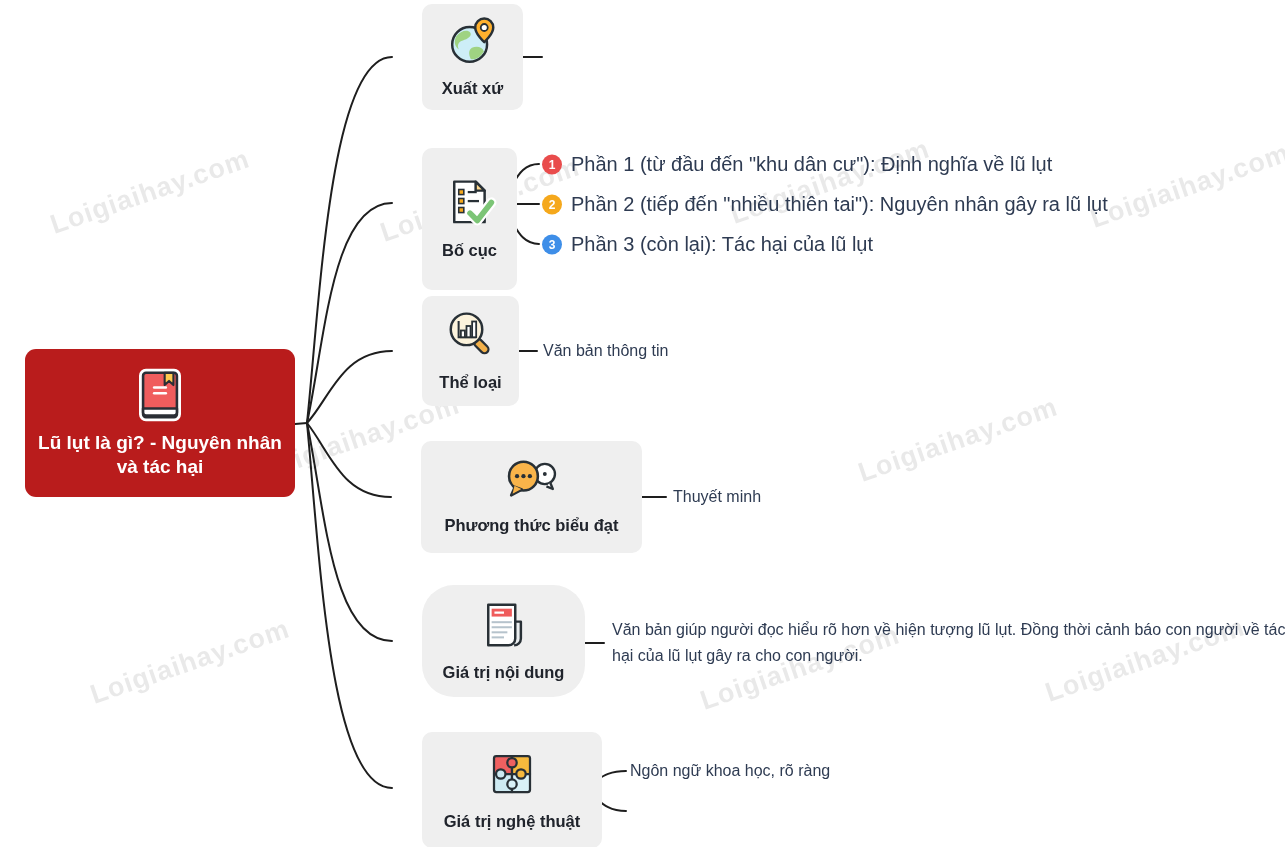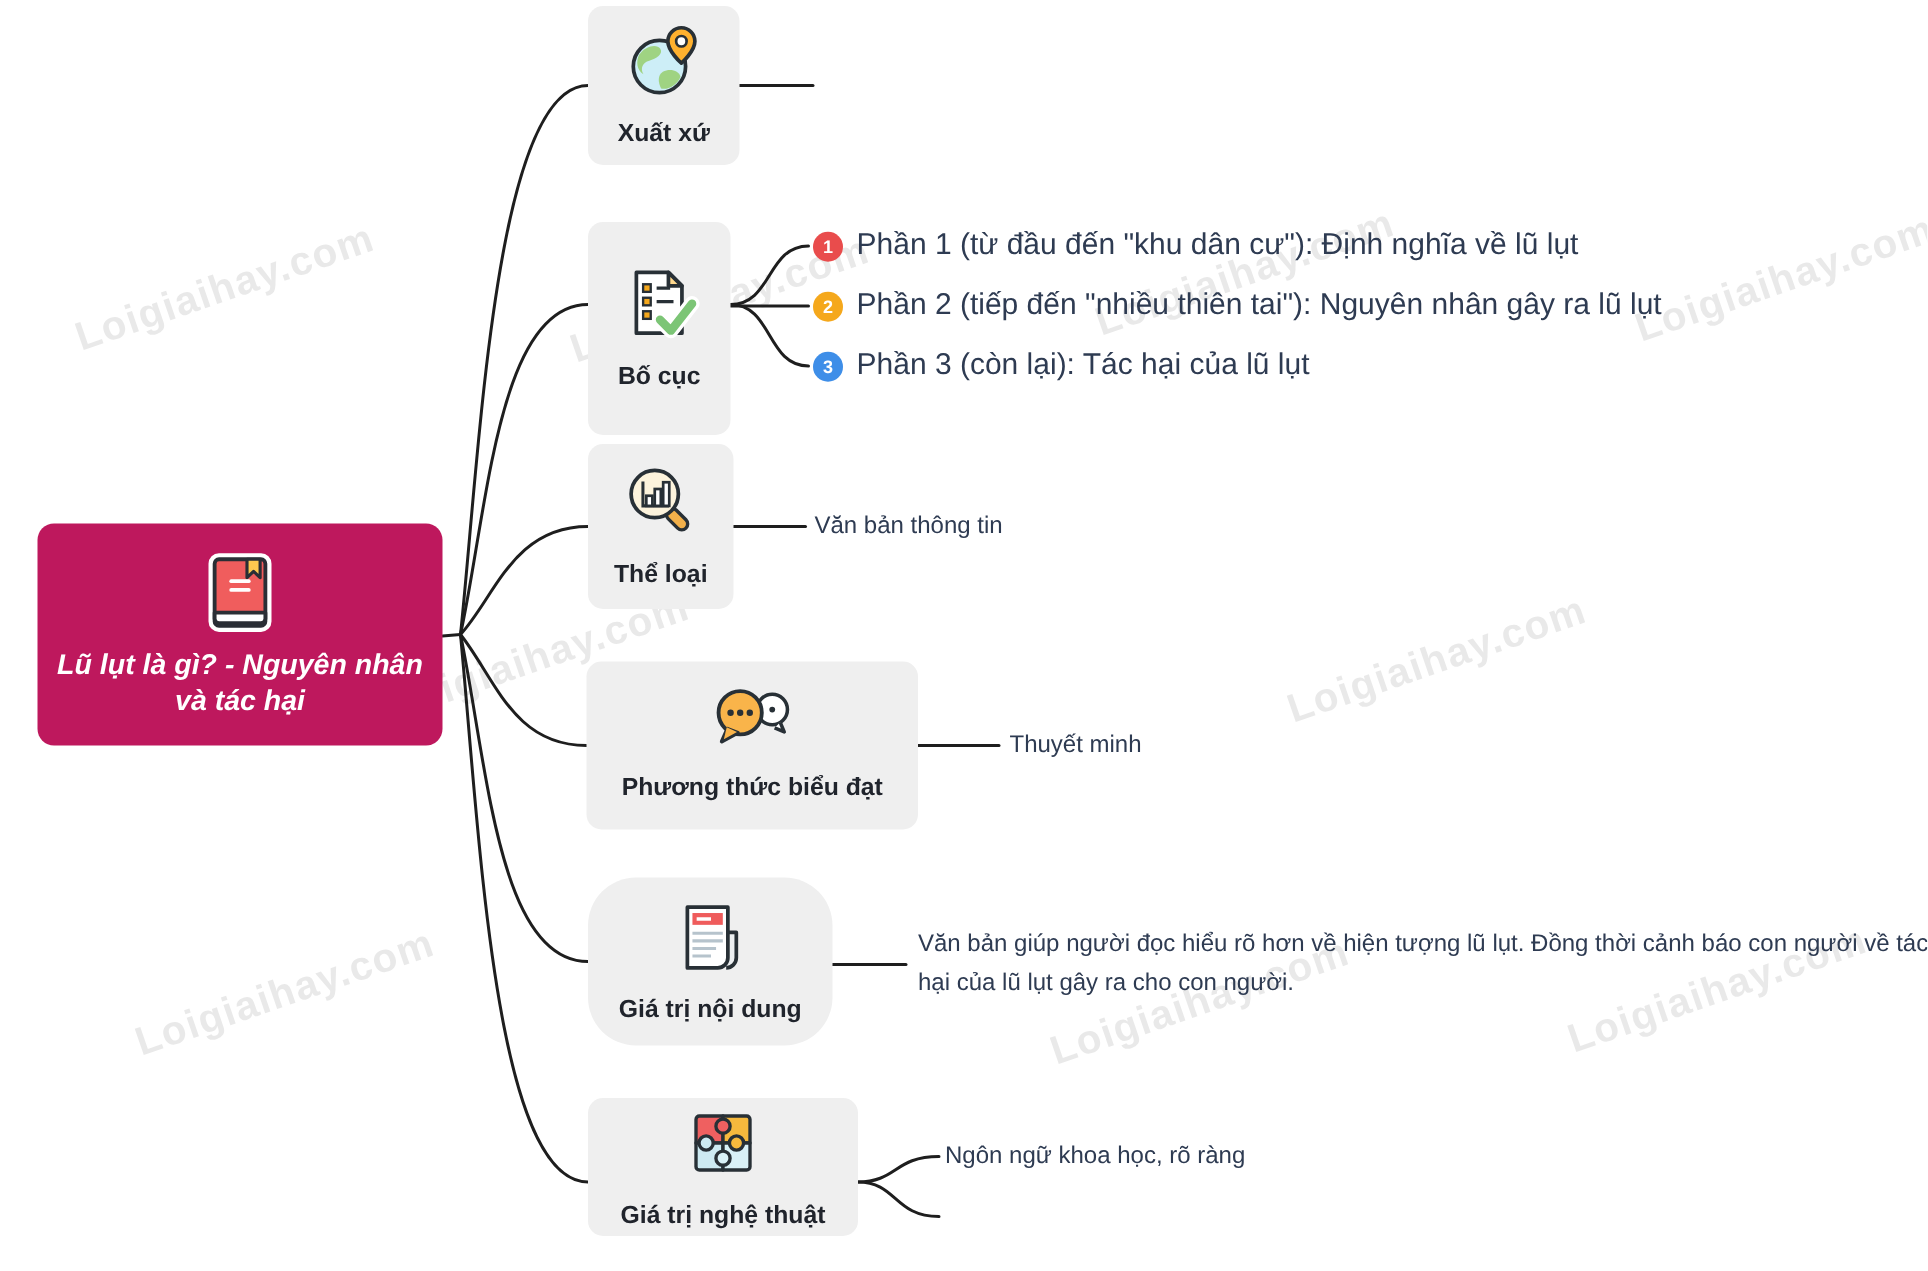--- a/index.html
+++ b/index.html
@@ -19,32 +19,32 @@
     align-items:center;justify-content:center;gap:4px;padding:6px 10px;
     box-sizing:border-box;
   }
   .central .title{
     color:#ffffff;font-weight:bold;font-size:19px;line-height:1.26;
     text-align:center;max-width:248px;
   }
   .node{
     position:absolute;background:#efefef;border-radius:10px;z-index:2;
     display:flex;flex-direction:column;align-items:center;justify-content:center;
-    gap:7px;box-sizing:border-box;padding:8px 4px 10px 4px;
+    gap:7px;box-sizing:border-box;padding:8px 4px 10px 4px;margin-left:30px;
   }
   .node .label{
     color:#20242c;font-weight:bold;font-size:16.5px;text-align:center;
     white-space:nowrap;
   }
   .b0{left:392px;top:4px;width:101px;height:106px;}
   .b1{left:392px;top:148px;width:95px;height:142px;}
   .b2{left:392px;top:296px;width:97px;height:110px;}
   .b3{left:391px;top:441px;width:221px;height:112px;}
   .b4{left:392px;top:585px;width:163px;height:112px;border-radius:32px;}
-  .b5{left:392px;top:732px;width:180px;height:92px;}
+  .b5{left:392px;top:732px;width:180px;height:116px;}
   .leaf{
     position:absolute;z-index:2;transform:translateY(-50%);
     color:#2e3b52;font-size:16px;white-space:nowrap;
   }
   .leaf-wrap{
     position:absolute;z-index:2;color:#2e3b52;font-size:16px;
     line-height:26px;white-space:normal;
   }
   .bullet{
     position:absolute;z-index:2;transform:translateY(-50%);
@@ -86,21 +86,21 @@
       <path d="M487 204 L539 204"></path>
       <path d="M487 203 C515 203 511 244 539 244"></path>
       <path d="M489 351 L537 351"></path>
       <path d="M612 497 L666 497"></path>
       <path d="M555 643 L604 643"></path>
       <path d="M572 788 C598 788 596 771 626 771"></path>
       <path d="M572 788 C598 788 596 811 626 811"></path>
     </g>
   </svg>
 
-  <div class="central" style="background: #be185d; font-style: italic;">
+  <div class="central" style="background: #b91c1c;">
     <span>
       <svg viewBox="0 0 48 48" width="56" height="56">
         <g stroke-linejoin="round" stroke-linecap="round">
           <path d="M12 5 h24 a2.5 2.5 0 0 1 2.5 2.5 v33 a2.5 2.5 0 0 1 -2.5 2.5 h-24 a2.5 2.5 0 0 1 -2.5 -2.5 v-33 a2.5 2.5 0 0 1 2.5 -2.5 Z" fill="#ffffff" stroke="#ffffff" stroke-width="7"></path>
           <path d="M12 5 h24 a2.5 2.5 0 0 1 2.5 2.5 v33 a2.5 2.5 0 0 1 -2.5 2.5 h-24 a2.5 2.5 0 0 1 -2.5 -2.5 v-33 a2.5 2.5 0 0 1 2.5 -2.5 Z" fill="#f05d5d" stroke="#2a2e35" stroke-width="2.2"></path>
           <path d="M9.5 35.5 h29 v3.5 a2.5 2.5 0 0 1 -2.5 2.5 h-24 a2.5 2.5 0 0 1 -2.5 -2.5 Z" fill="#ffffff" stroke="#2a2e35" stroke-width="2.2"></path>
           <path d="M28 5 h7.5 v10.5 l-3.75 -3.6 L28 15.5 Z" fill="#ffc94f" stroke="#2a2e35" stroke-width="1.8"></path>
           <line x1="19" y1="17.5" x2="29" y2="17.5" stroke="#ffffff" stroke-width="2.2"></line>
           <line x1="19" y1="22.5" x2="29" y2="22.5" stroke="#ffffff" stroke-width="2.2"></line>
         </g>

